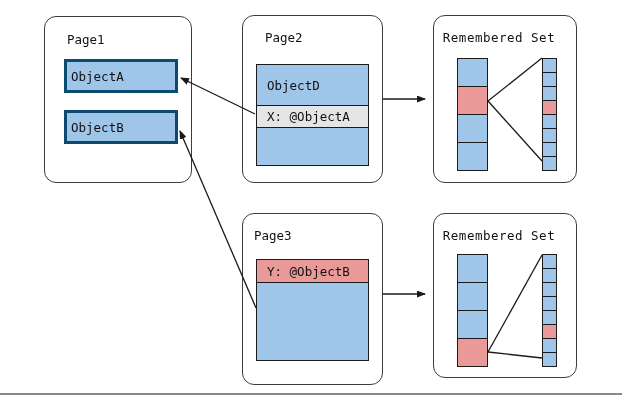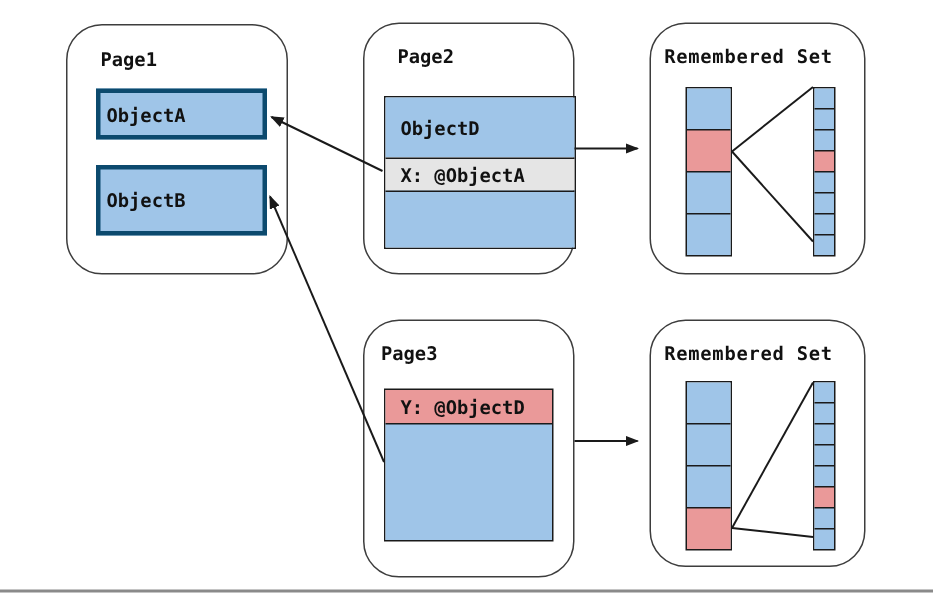--- a/index.html
+++ b/index.html
@@ -3,21 +3,21 @@
 <meta charset="utf-8">
 <style>
   html,body{margin:0;padding:0;background:#ffffff;}
   #stage{
     position:relative;width:622px;height:402px;background:#ffffff;overflow:hidden;
     font-family:"DejaVu Sans Mono","Liberation Mono",monospace;
     font-size:12.5px;color:#111111;
   }
   .container{
     position:absolute;background:#ffffff;border:1.5px solid #3d3d3d;
-    border-radius:24px;box-sizing:border-box;font-weight:bold;
+    border-radius:12px;box-sizing:border-box;
   }
   .page-label{position:absolute;white-space:nowrap;}
   .rs-title{position:absolute;left:0;right:12px;text-align:center;white-space:nowrap;letter-spacing:.5px;}
   .obj-box{
     position:absolute;border:3px solid #0c4a6e;box-sizing:border-box;
     display:flex;align-items:center;padding-left:4px;white-space:nowrap;text-align:right;
   }
   .obj-stack{
     position:absolute;border:1px solid #1a1a1a;box-sizing:border-box;
     display:flex;flex-direction:column;
@@ -38,28 +38,28 @@
 </head>
 <body>
 
 <div id="stage">
 
   <div class="container" style="left:44px;top:16px;width:148px;height:167px;">
     <div class="page-label" style="left:22px;top:15px;">Page1</div>
     <div class="obj-box" style="left: 19px; top: 42px; width: 114px; height: 34px; background: rgb(159, 197, 232);">
       <span>ObjectA</span>
     </div>
-    <div class="obj-box" style="left: 19px; top: 93px; width: 114px; height: 47px; background: rgb(159, 197, 232);">
+    <div class="obj-box" style="left: 19px; top: 93px; width: 114px; height: 34px; background: rgb(159, 197, 232);">
       <span>ObjectB</span>
     </div>
   </div>
 
   <div class="container" style="left:242px;top:15px;width:141px;height:168px;">
     <div class="page-label" style="left:22px;top:14px;">Page2</div>
-    <div class="obj-stack" style="left:13px;top:48px;width:128px;height:102px;">
+    <div class="obj-stack" style="left:13px;top:48px;width:113px;height:102px;">
       <div class="obj-section" style="height: 40px; background: rgb(159, 197, 232);">
         <span>ObjectD</span>
       </div>
       <div class="obj-section" style="height: 22px; background: #e5e5e5;">
         <span>X: @ObjectA</span>
       </div>
       <div class="obj-section" style="flex: 1 1 0%; background: rgb(159, 197, 232);">
         <span></span>
       </div>
     </div>
@@ -82,21 +82,21 @@
       <div class="cell" style="background: rgb(159, 197, 232);"></div>
       <div class="cell" style="background: rgb(159, 197, 232);"></div>
       <div class="cell" style="background: rgb(159, 197, 232);"></div>
       <div class="cell" style="background: rgb(159, 197, 232);"></div>
     </div>
 
   <div class="container" style="left:242px;top:213px;width:141px;height:172px;">
     <div class="page-label" style="left:11px;top:14px;">Page3</div>
     <div class="obj-stack" style="left:13px;top:45px;width:113px;height:102px;">
       <div class="obj-section" style="height: 22px; background: rgb(234, 153, 153);">
-        <span>Y: @ObjectD</span>
+        <span>Y: @ObjectB</span>
       </div>
       <div class="obj-section" style="flex: 1 1 0%; background: rgb(159, 197, 232);">
         <span></span>
       </div>
     </div>
   </div>
 
   <div class="container" style="left:433px;top:213px;width:144px;height:165px;">
     <div class="rs-title" style="top:14px;">Remembered Set</div>
   </div>

